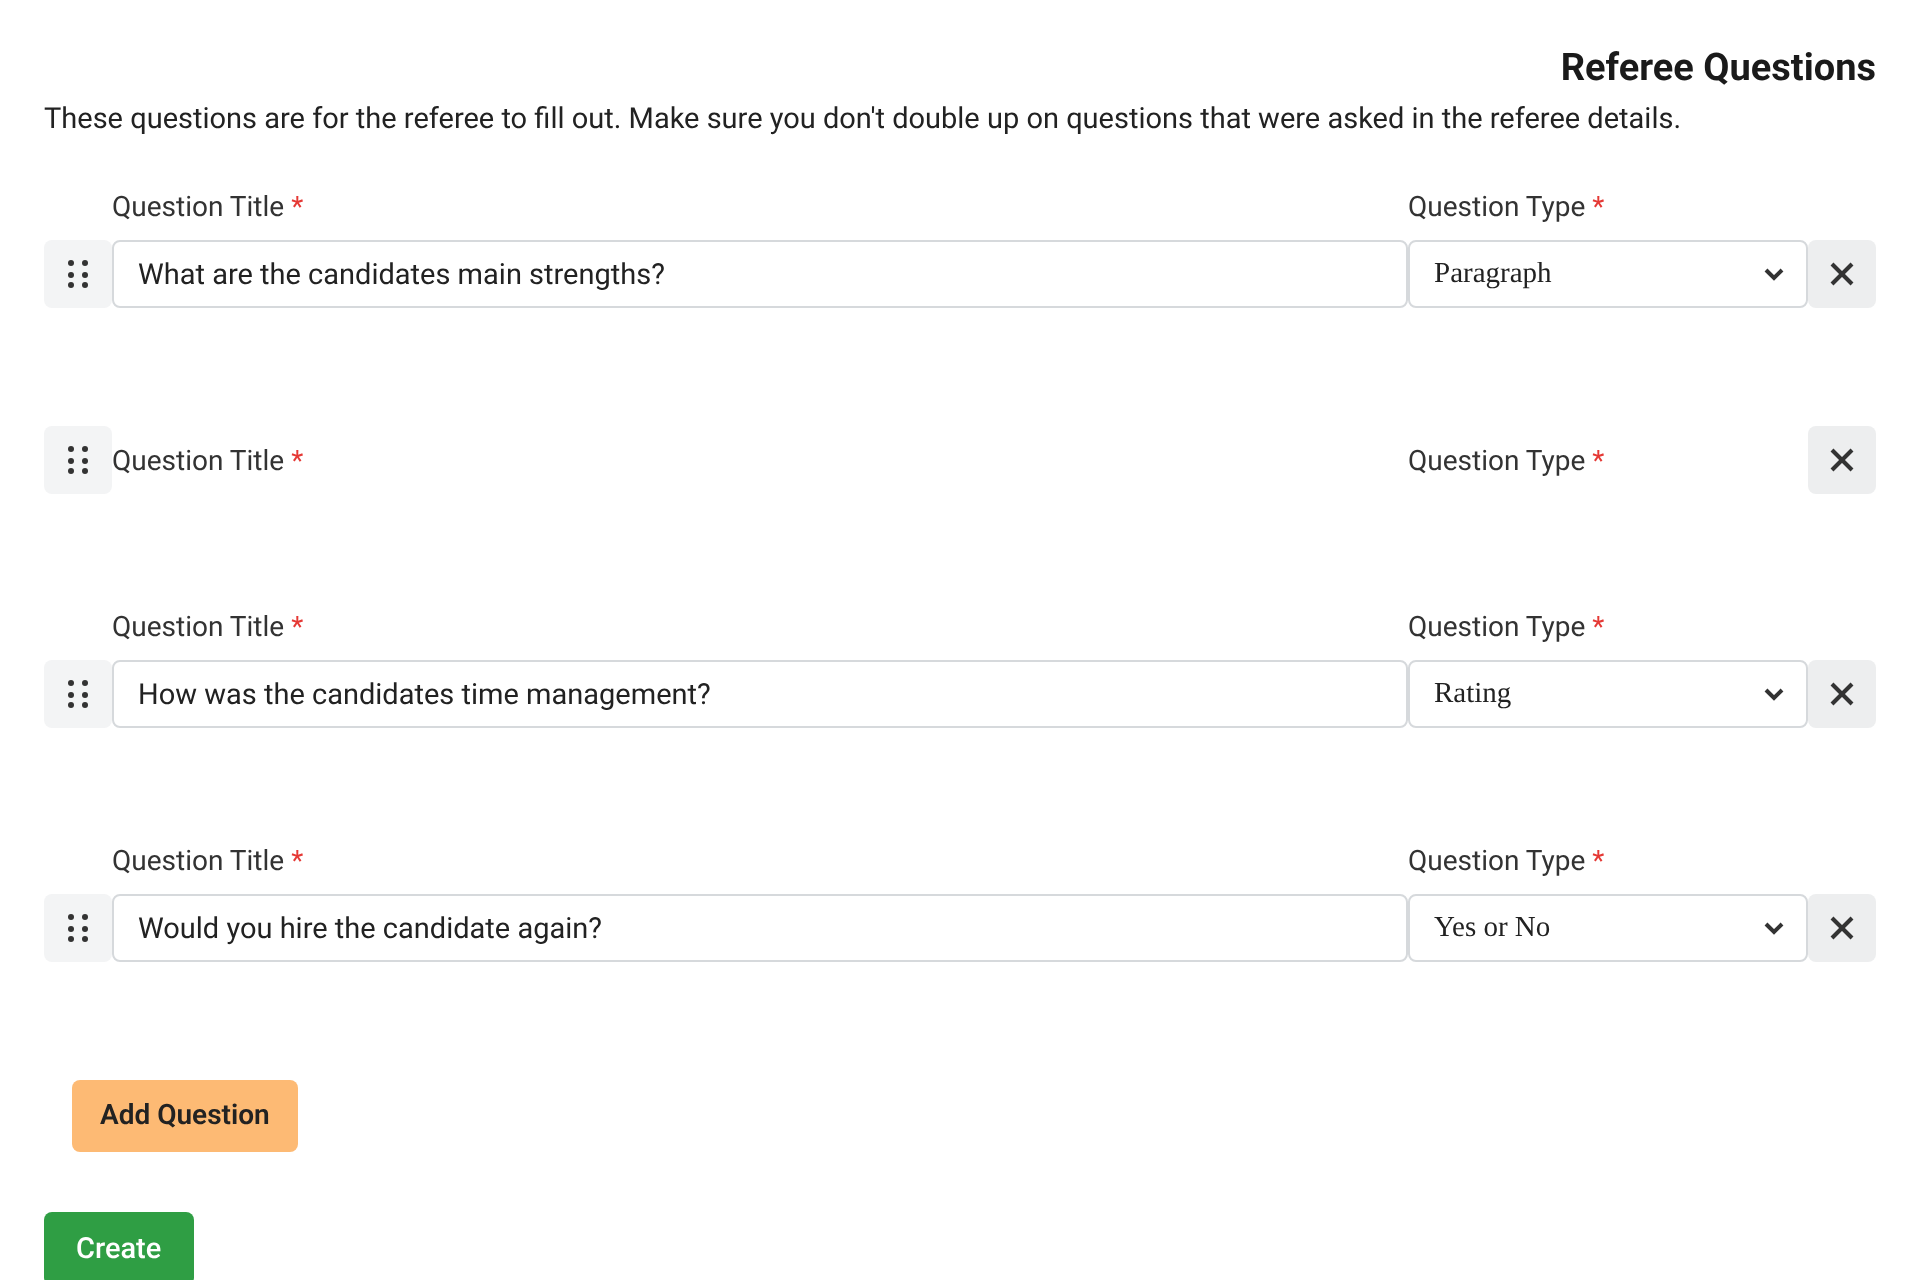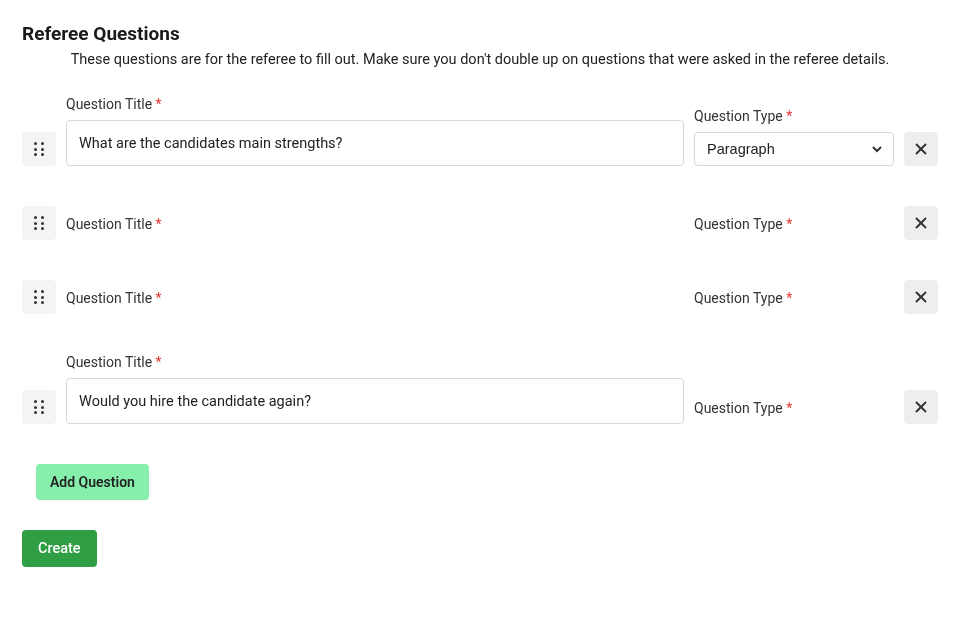--- a/index.html
+++ b/index.html
@@ -12,32 +12,32 @@
       background: #fff;
       padding: 22px;
       color: #222;
       font-size: 14px;
     }
     .page-title {
       font-size: 19px;
       font-weight: 700;
       color: #1a1a1a;
       margin-bottom: 6px;
+      text-align: right;
     }
     .page-subtitle {
       font-size: 14.5px;
       color: #222;
       margin-bottom: 28px;
-      text-align: center;
     }
     .question-row {
       display: flex;
       align-items: flex-end;
-      gap: 10px;
-      margin-bottom: 40px;
+      gap: 0;
+      margin-bottom: 59px;
     }
     .drag-handle {
       width: 34px;
       height: 34px;
       background: #f3f4f5;
       border-radius: 4px;
       display: flex;
       align-items: center;
       justify-content: center;
       flex-shrink: 0;
@@ -75,41 +75,41 @@
     .field-label {
       font-size: 14px;
       color: #333;
       margin-bottom: 8px;
     }
     .required {
       color: #e53935;
     }
     .text-input {
       width: 100%;
-      height: 46px;
+      height: 34px;
       border: 1px solid #d6d9dc;
       border-radius: 4px;
       padding: 0 12px;
       font-size: 14.5px;
       color: #222;
       font-family: inherit;
       outline: none;
     }
     .select-wrap {
       position: relative;
     }
     .select-input {
       width: 100%;
       height: 34px;
       border: 1px solid #d6d9dc;
       border-radius: 4px;
       padding: 0 30px 0 12px;
       font-size: 14.5px;
       color: #222;
-      font-family: Liberation Sans, sans-serif;
+      font-family: Liberation Serif, serif;
       outline: none;
       appearance: none;
       -webkit-appearance: none;
       background: #fff;
       cursor: pointer;
     }
     .chevron {
       position: absolute;
       right: 10px;
       top: 50%;
@@ -137,21 +137,21 @@
       cursor: pointer;
       font-family: inherit;
     }
     .delete-btn svg {
       width: 12px;
       height: 12px;
       stroke: #333;
       stroke-width: 2;
     }
     .add-btn {
-      background: #86efac;
+      background: #fdba74;
       border: none;
       border-radius: 4px;
       padding: 10px 14px;
       font-size: 14px;
       color: #222;
       font-weight: 600;
       cursor: pointer;
       margin-left: 14px;
       font-family: inherit;
     }
@@ -237,23 +237,29 @@
           <span></span>
           <span></span>
           <span></span>
           <span></span>
           <span></span>
           <span></span>
         </div>
       </div>
       <div class="field-group field-title">
         <label class="field-label"><span>Question Title</span> <span class="required">*</span></label>
+        <input type="text" class="text-input" value="How was the candidates time management?" style="">
       </div>
       <div class="field-group field-type">
         <label class="field-label"><span>Question Type</span> <span class="required">*</span></label>
+        <div class="select-wrap"><select class="select-input"><option>Paragraph</option><option>Text</option><option selected="">Rating</option><option>Yes or No</option></select><span class="chevron">
+            <svg viewBox="0 0 14 14">
+              <polyline points="3 5 7 9 11 5"></polyline>
+            </svg>
+          </span></div>
       </div>
       <button class="delete-btn">
         <svg viewBox="0 0 12 12">
           <line x1="1" y1="1" x2="11" y2="11"></line>
           <line x1="11" y1="1" x2="1" y2="11"></line>
         </svg>
       </button>
     </div>
     <div class="question-row">
       <div class="drag-handle">
@@ -265,20 +271,25 @@
           <span></span>
           <span></span>
         </div>
       </div>
       <div class="field-group field-title">
         <label class="field-label"><span>Question Title</span> <span class="required">*</span></label>
         <input type="text" class="text-input" value="Would you hire the candidate again?" style="">
       </div>
       <div class="field-group field-type">
         <label class="field-label"><span>Question Type</span> <span class="required">*</span></label>
+        <div class="select-wrap"><select class="select-input"><option>Paragraph</option><option>Text</option><option>Rating</option><option selected="">Yes or No</option></select><span class="chevron">
+            <svg viewBox="0 0 14 14">
+              <polyline points="3 5 7 9 11 5"></polyline>
+            </svg>
+          </span></div>
       </div>
       <button class="delete-btn">
         <svg viewBox="0 0 12 12">
           <line x1="1" y1="1" x2="11" y2="11"></line>
           <line x1="11" y1="1" x2="1" y2="11"></line>
         </svg>
       </button>
     </div>
   </div>
 

